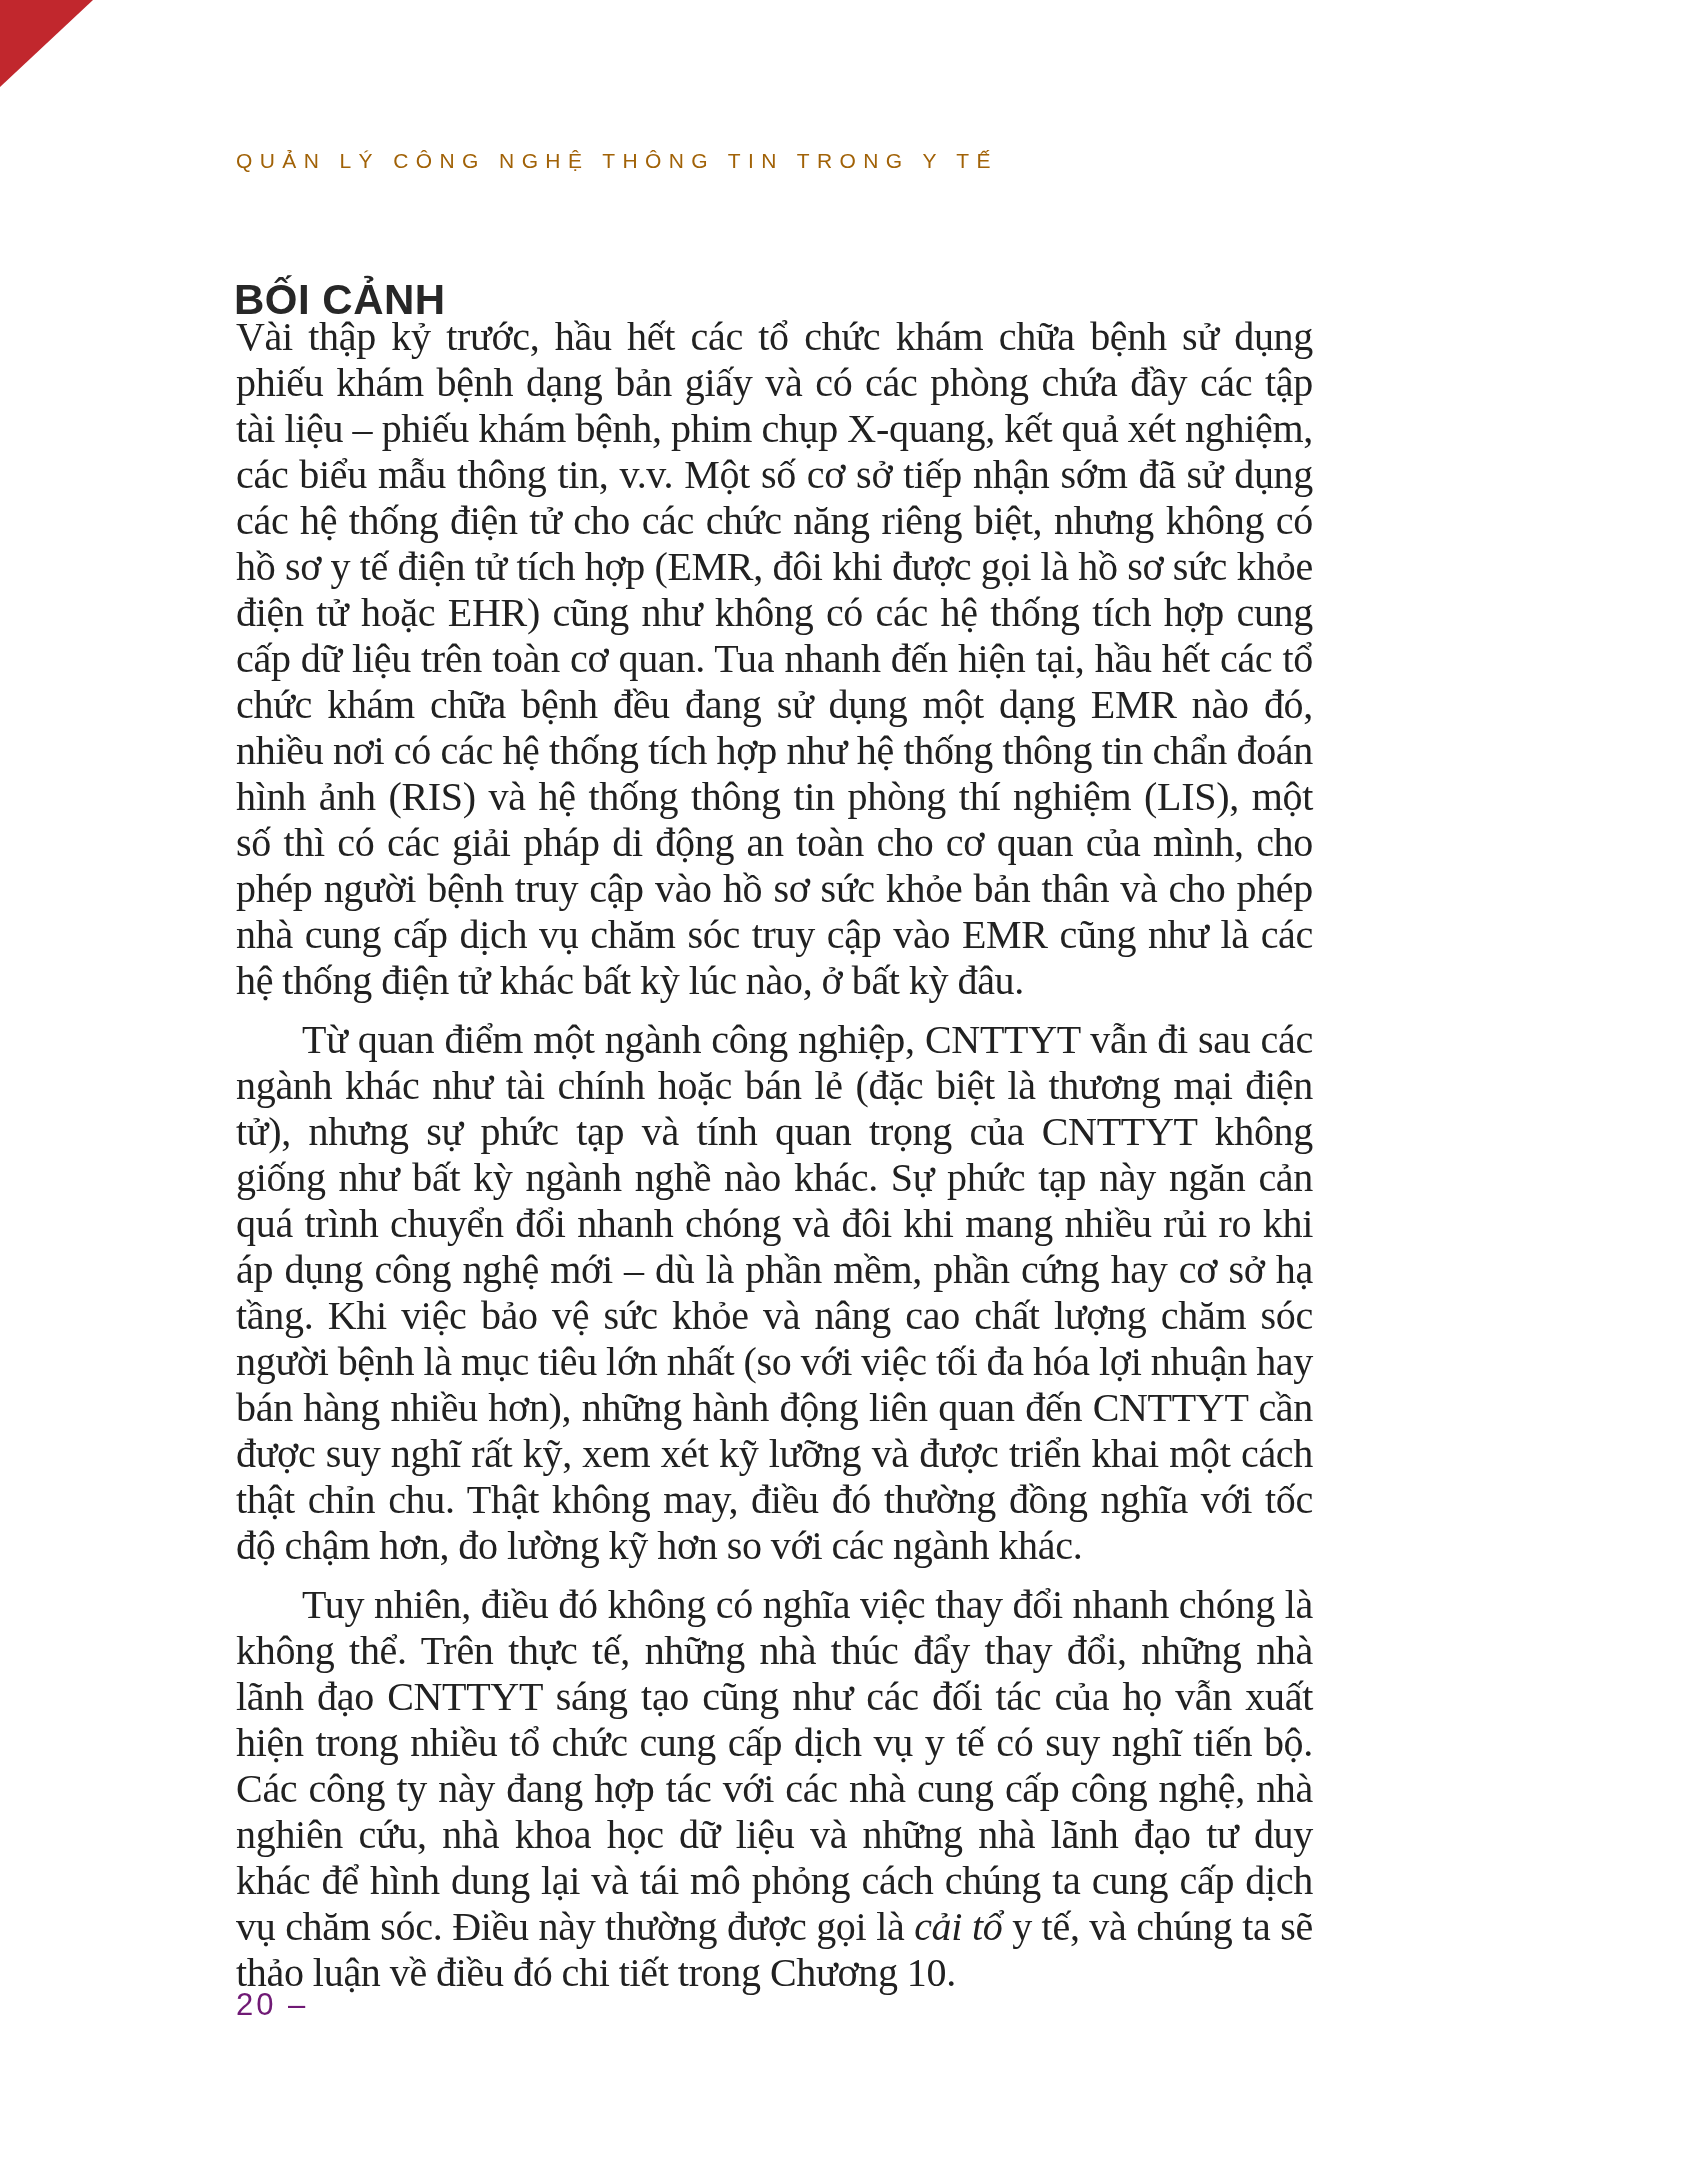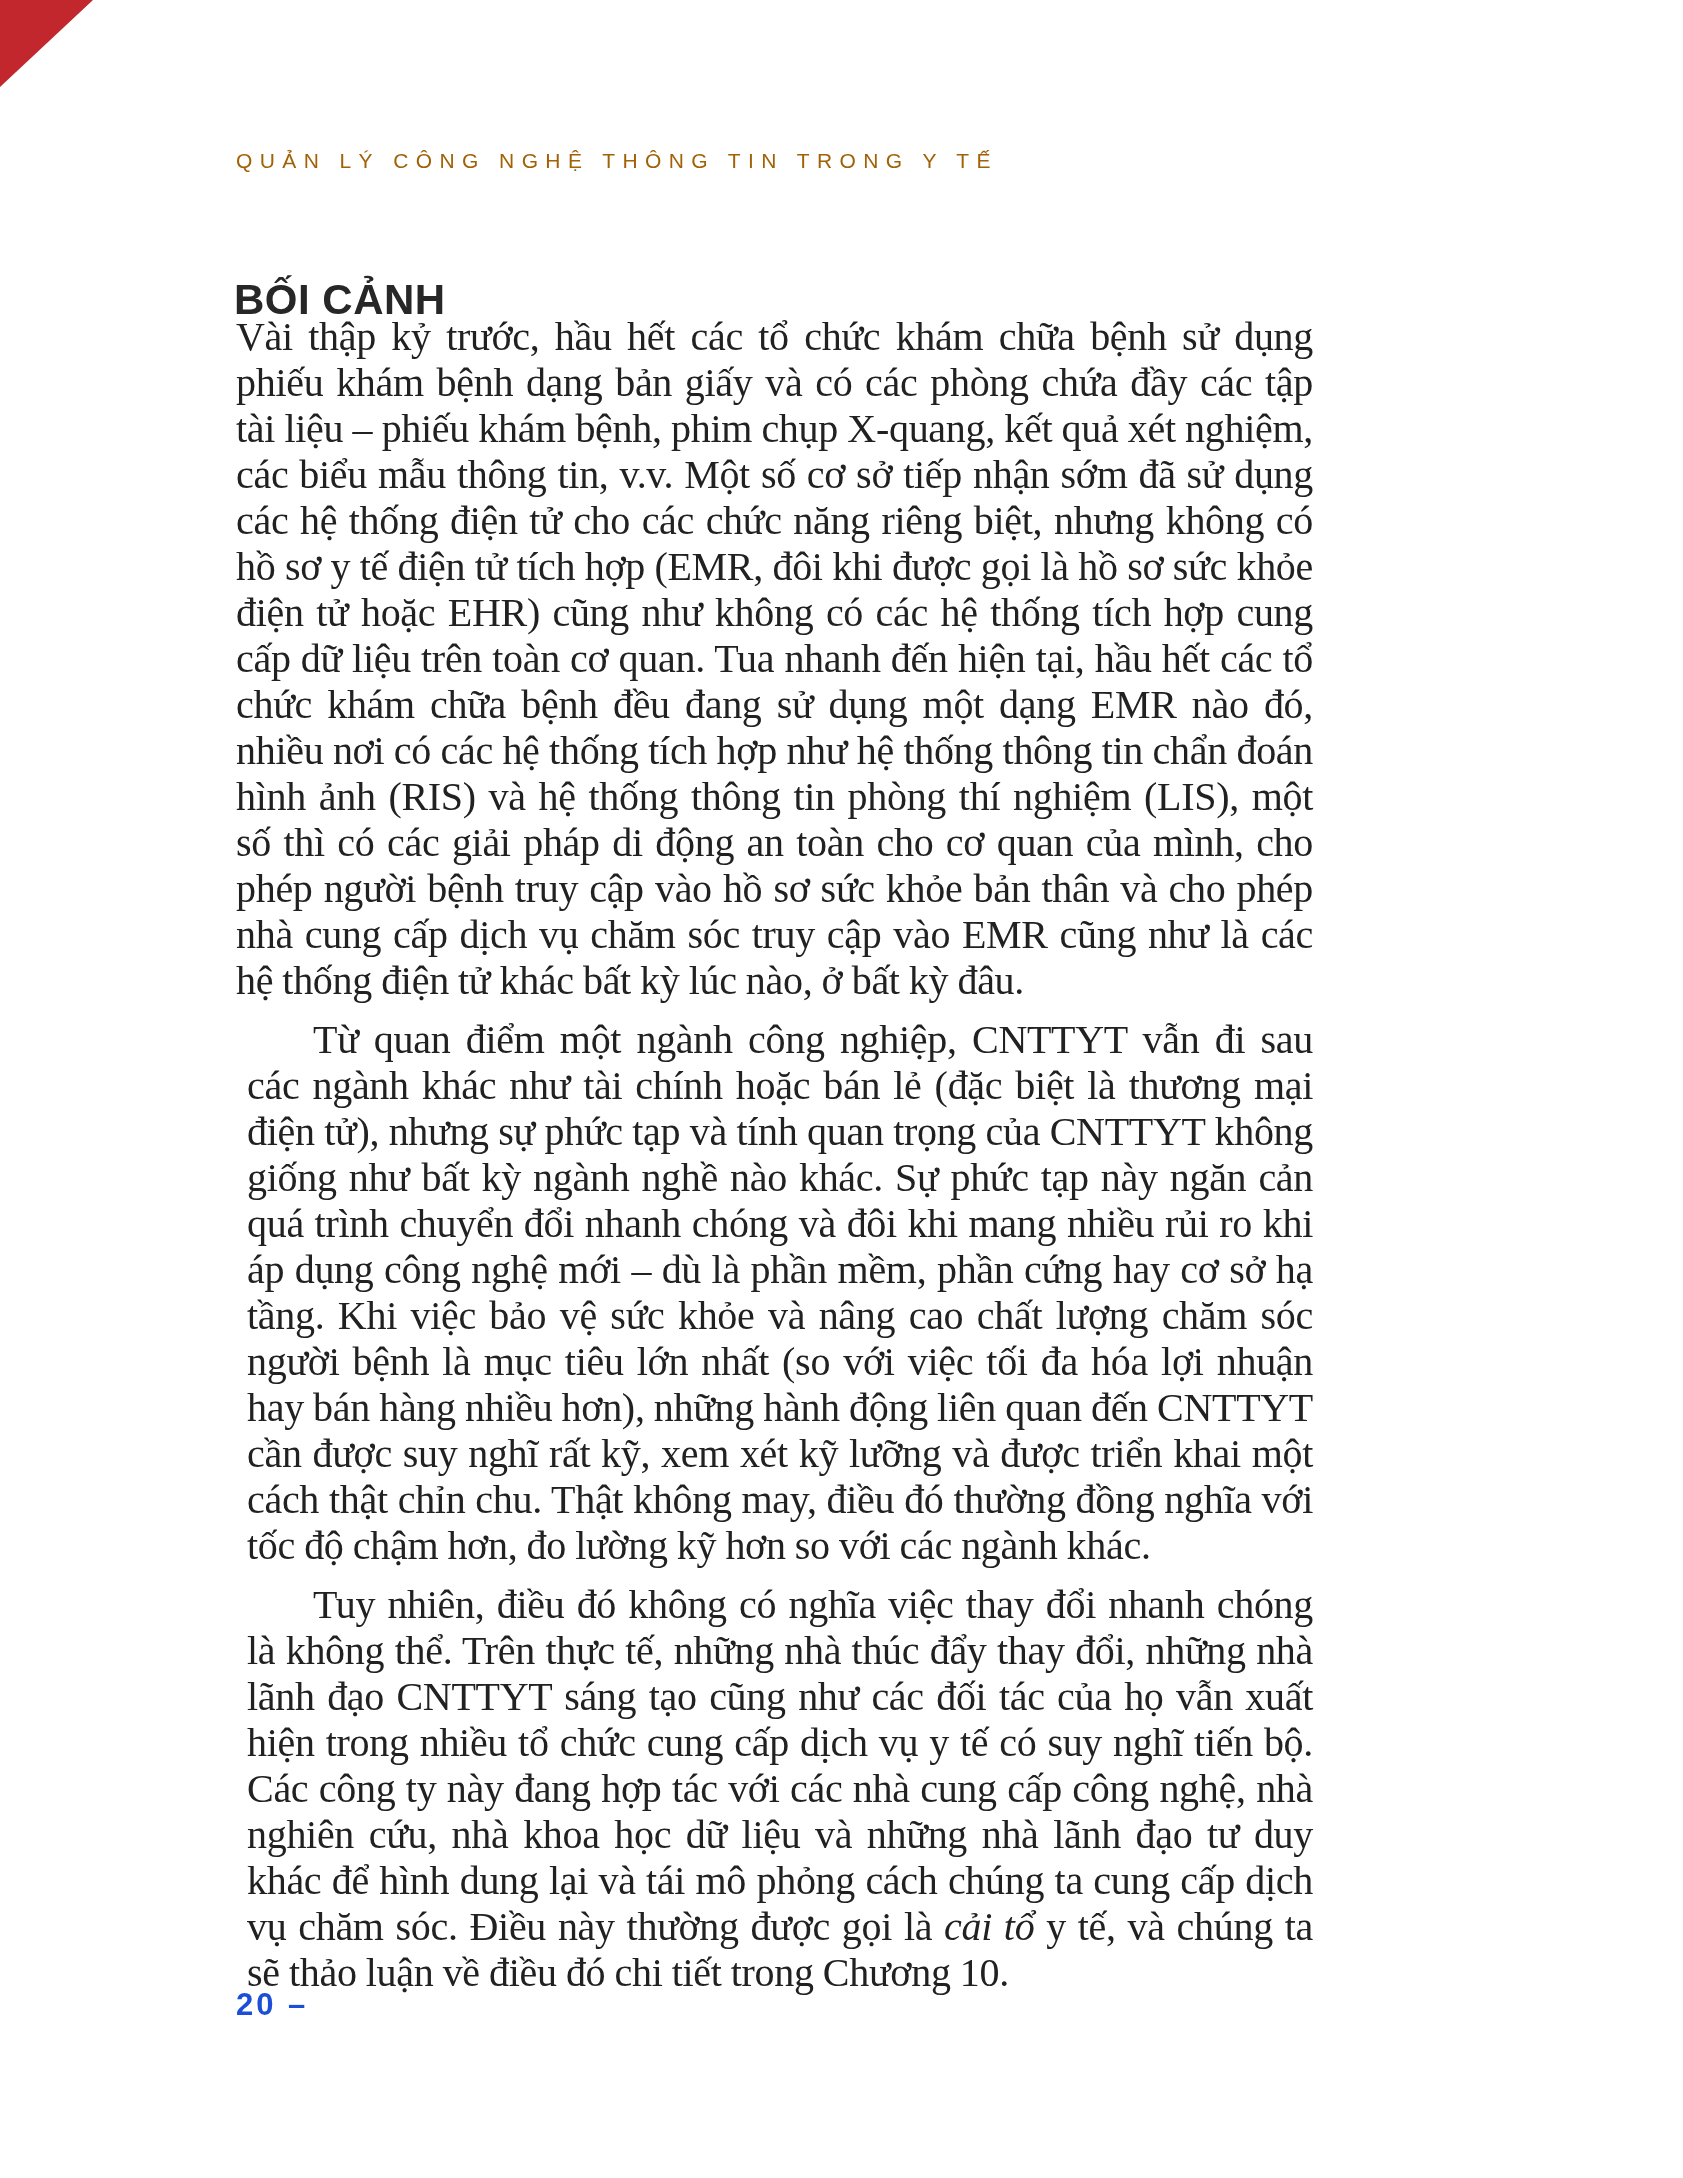--- a/index.html
+++ b/index.html
@@ -57,35 +57,34 @@
     color: #212121;
     text-align: justify;
   }
   .body-copy p {
     margin: 0;
     padding: 0;
   }
   .body-copy p + p {
     margin-top: 13px;
     text-indent: 66px;
-    margin-left: 11px;
   }
   .body-copy i {
     font-style: italic;
   }
 
   .page-number {
     position: absolute;
     left: 236px;
     top: 1987px;
     font-family: "Liberation Sans", "DejaVu Sans", sans-serif;
-    font-weight: 700;
+    font-weight: 400;
     font-size: 31px;
     letter-spacing: 3px;
-    color: #1d4ed8;
+    color: #701a75;
     white-space: nowrap;
   }
 </style>
 </head>
 <body>
 
 <div class="corner-triangle" style="border-top-color: rgb(193, 39, 45);"></div>
 
 <div class="running-header">QUẢN LÝ CÔNG NGHỆ THÔNG TIN TRONG Y TẾ</div>
 

